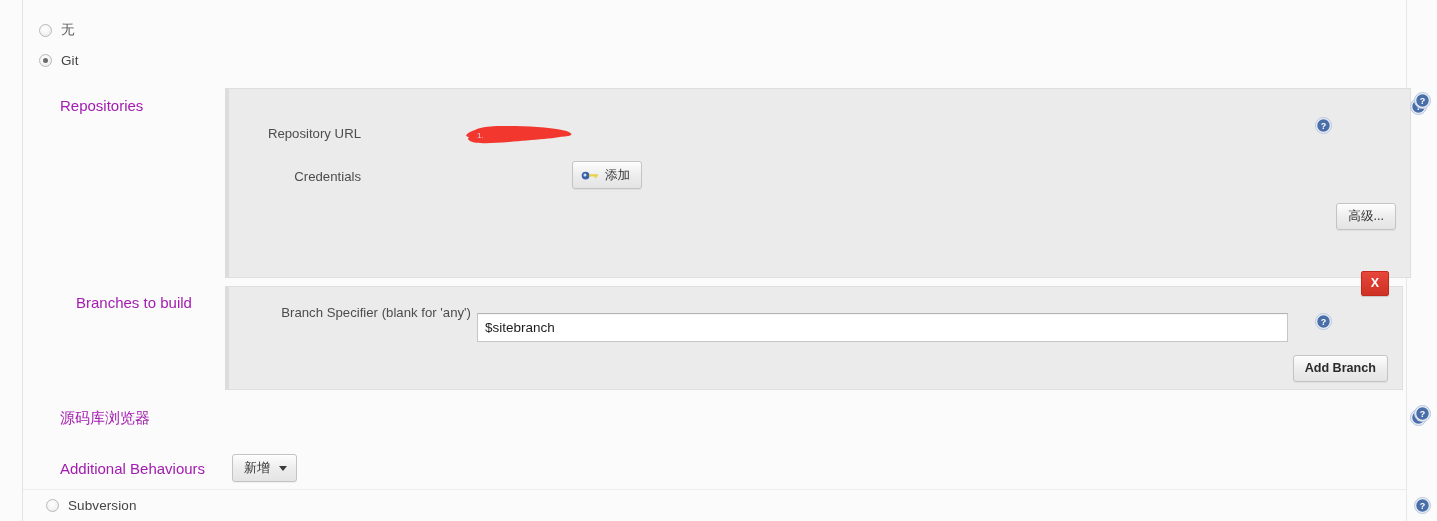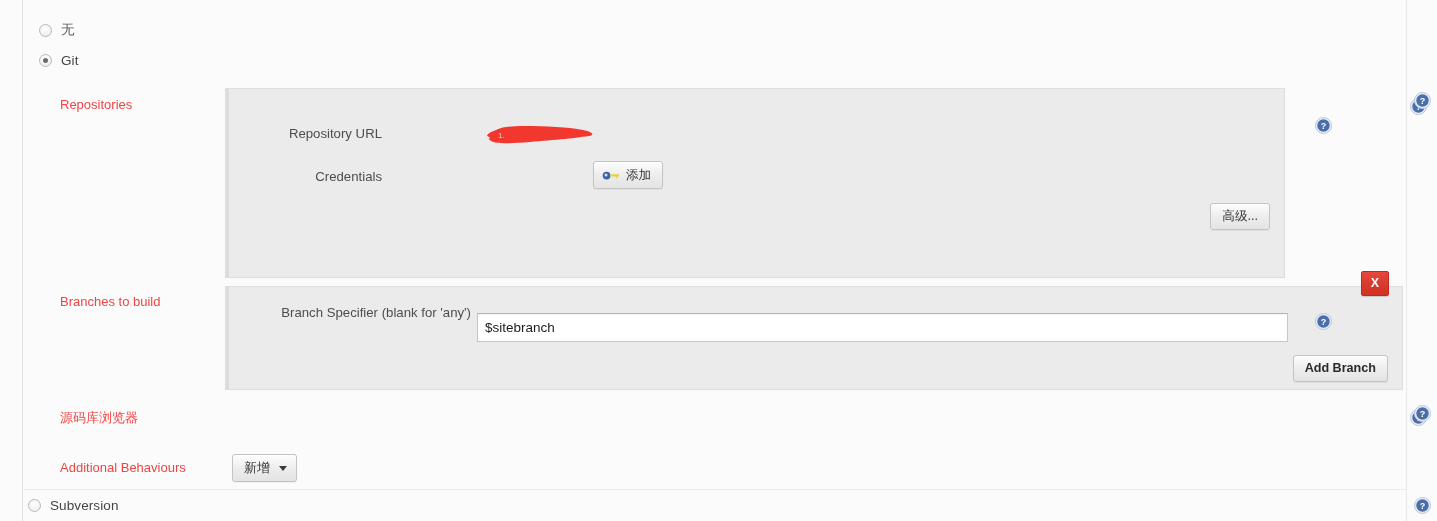--- a/index.html
+++ b/index.html
@@ -53,22 +53,22 @@
   
   .git-block {
     position: absolute;
     left: 23px; top: 84px;
     width: 1383px; height: 404px;
     background: #fbfbfb;
   }
   .flabel {
     position: absolute;
     left: 37px;
-    font-size: 13px;
-    color: #ef4444;
+    font-size: 15px;
+    color: #a21caf;
     white-space: nowrap;
   }
 
   
   .panel {
     position: absolute;
     background: #ebebeb;
     border: 1px solid #dedede;
     border-left: 4px solid #dcdcdc;
   }
@@ -196,21 +196,21 @@
 
   <div class="radio-row" style="left:39px; top:53px;">
     <span class="radio checked"></span>
     <span class="radio-label">Git</span>
   </div>
 
   <div class="git-block">
 
     <div class="flabel" style="top:13px;">Repositories</div>
 
-    <div class="panel" style="left:202px; top:4px; width:1060px; height:190px;padding-left:21px;">
+    <div class="panel" style="left:202px; top:4px; width:1186px; height:190px;">
       <div class="panel-inner">
 
         <div class="field-label" style="left:12px; top:37px; width:120px;">Repository URL</div>
 
 
         <svg class="redact" style="left:234px; top:33px;" width="112" height="26" viewBox="0 0 112 26">
           <path d="M7 14 C9 6, 22 4, 40 4 C62 4, 84 5, 99 8
                    C107 9.5, 110 12, 105 13.5
                    C96 16, 70 18, 46 20 C28 21.5, 12 22, 7 19
                    C3.5 17.2, 5.5 15.5, 7 14 Z" fill="#f2372f"></path>
@@ -249,21 +249,21 @@
     </div>
 
     <div class="help" style="left:1292px; top:33px;">
       <svg viewBox="0 0 17 17" width="17" height="17">
         <circle cx="8.5" cy="8.5" r="8" fill="#e9eef7" stroke="#b9c6dd"></circle>
         <circle cx="8.5" cy="8.5" r="6.2" fill="#4a6ea8"></circle>
         <text x="8.5" y="12" text-anchor="middle" font-size="9" font-weight="bold" fill="#ffffff" font-family="Liberation Sans, sans-serif">?</text>
       </svg>
     </div>
 
-    <div class="flabel" style="top:210px;">Branches to build</div>
+    <div class="flabel" style="top:210px;margin-left:16px;">Branches to build</div>
 
     <div class="panel" style="left:202px; top:202px; width:1178px; height:104px;">
       <div class="panel-inner">
 
         <div class="btn-x" style="right:13px; top:-16px;">
           <span>X</span>
         </div>
 
         <div class="field-label" style="left:12px; top:18px; width:230px;">Branch Specifier (blank for 'any')</div>
 
@@ -301,21 +301,21 @@
 
     <div class="btn dd" style="left:209px; top:370px; height:28px; line-height:26px; font-size:13px;">
       <span>新增</span>
       <span class="dd-caret"></span>
     </div>
 
   </div>
 
   <div class="divider" style="left:23px; top:489px; width:1383px;"></div>
 
-  <div class="radio-row" style="left:28px; top:498px;justify-content:flex-end;">
+  <div class="radio-row" style="left:46px; top:498px;justify-content:flex-end;">
     <span class="radio"></span>
     <span class="radio-label">Subversion</span>
   </div>
 
   <div class="help" style="left:1414px; top:497px;">
     <svg viewBox="0 0 17 17" width="17" height="17">
       <circle cx="8.5" cy="8.5" r="8" fill="#e9eef7" stroke="#b9c6dd"></circle>
       <circle cx="8.5" cy="8.5" r="6.2" fill="#4a6ea8"></circle>
       <text x="8.5" y="12" text-anchor="middle" font-size="9" font-weight="bold" fill="#ffffff" font-family="Liberation Sans, sans-serif">?</text>
     </svg>

